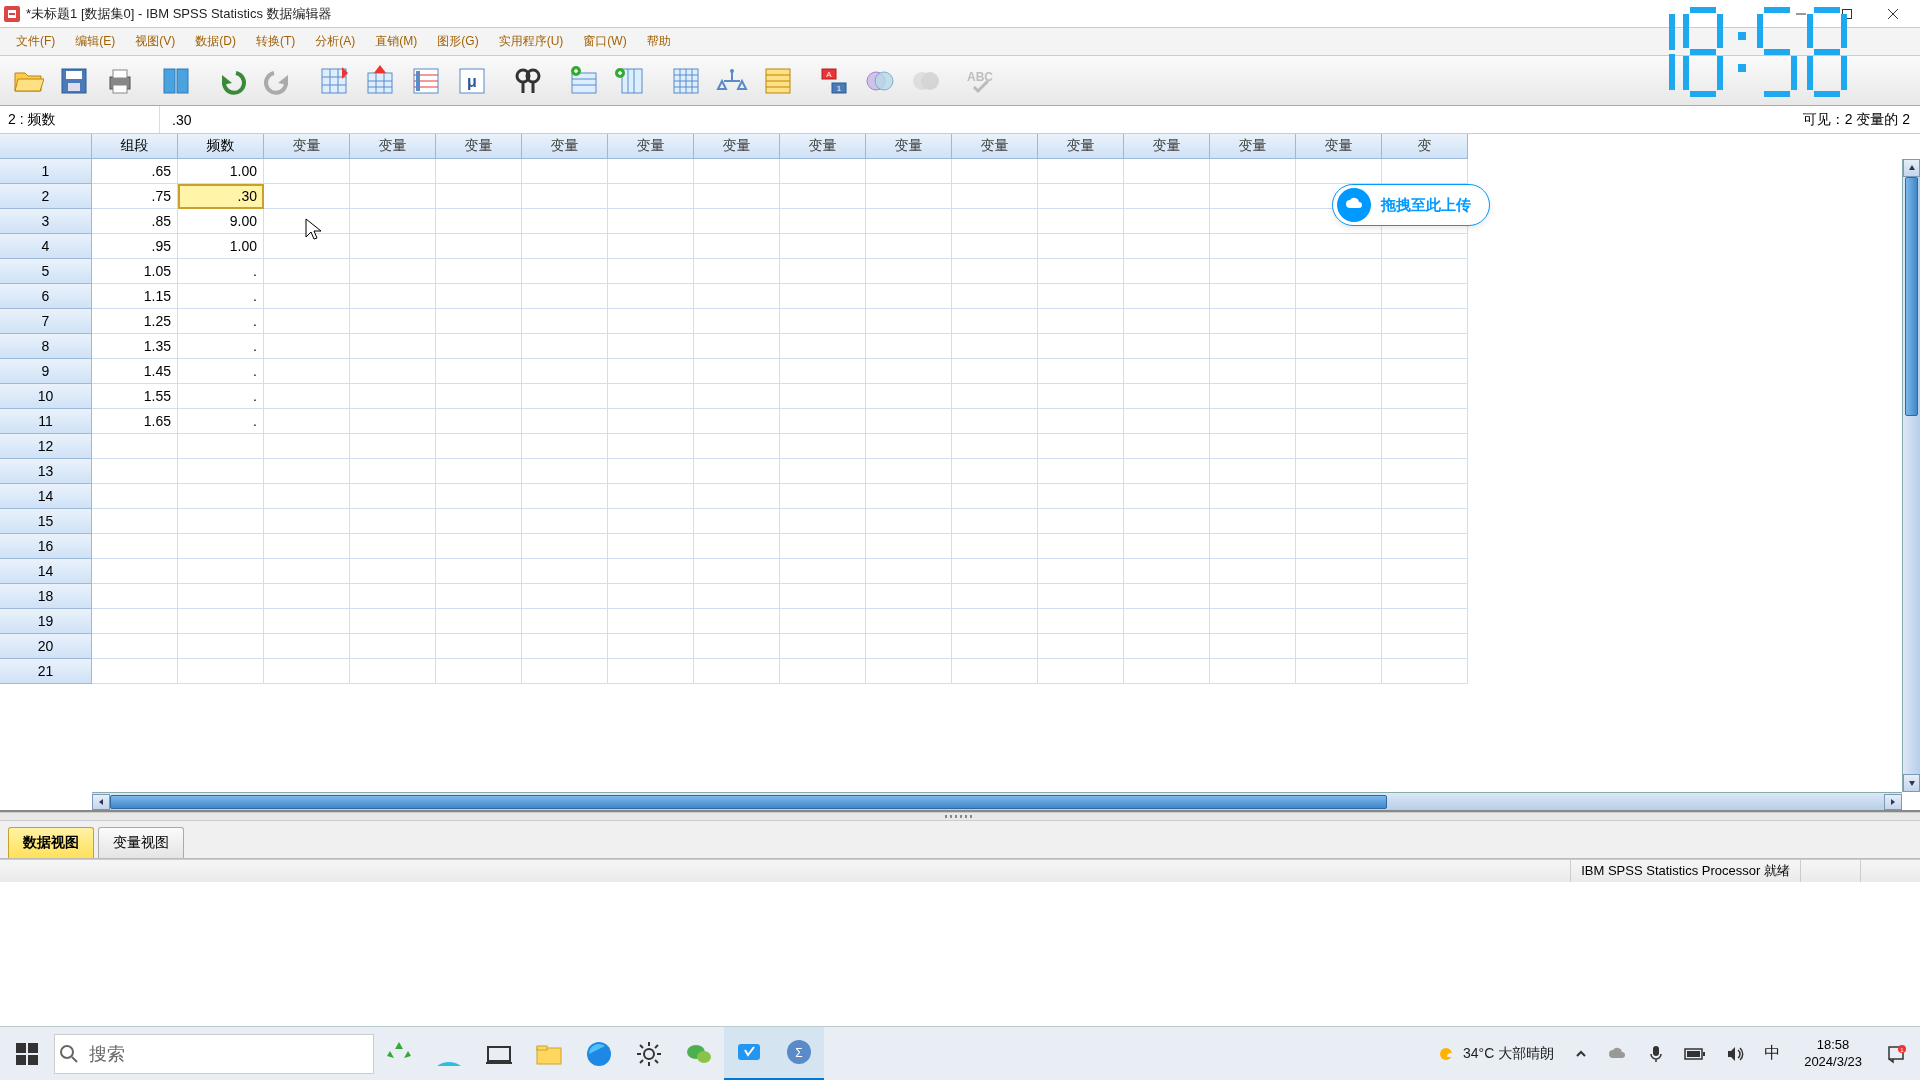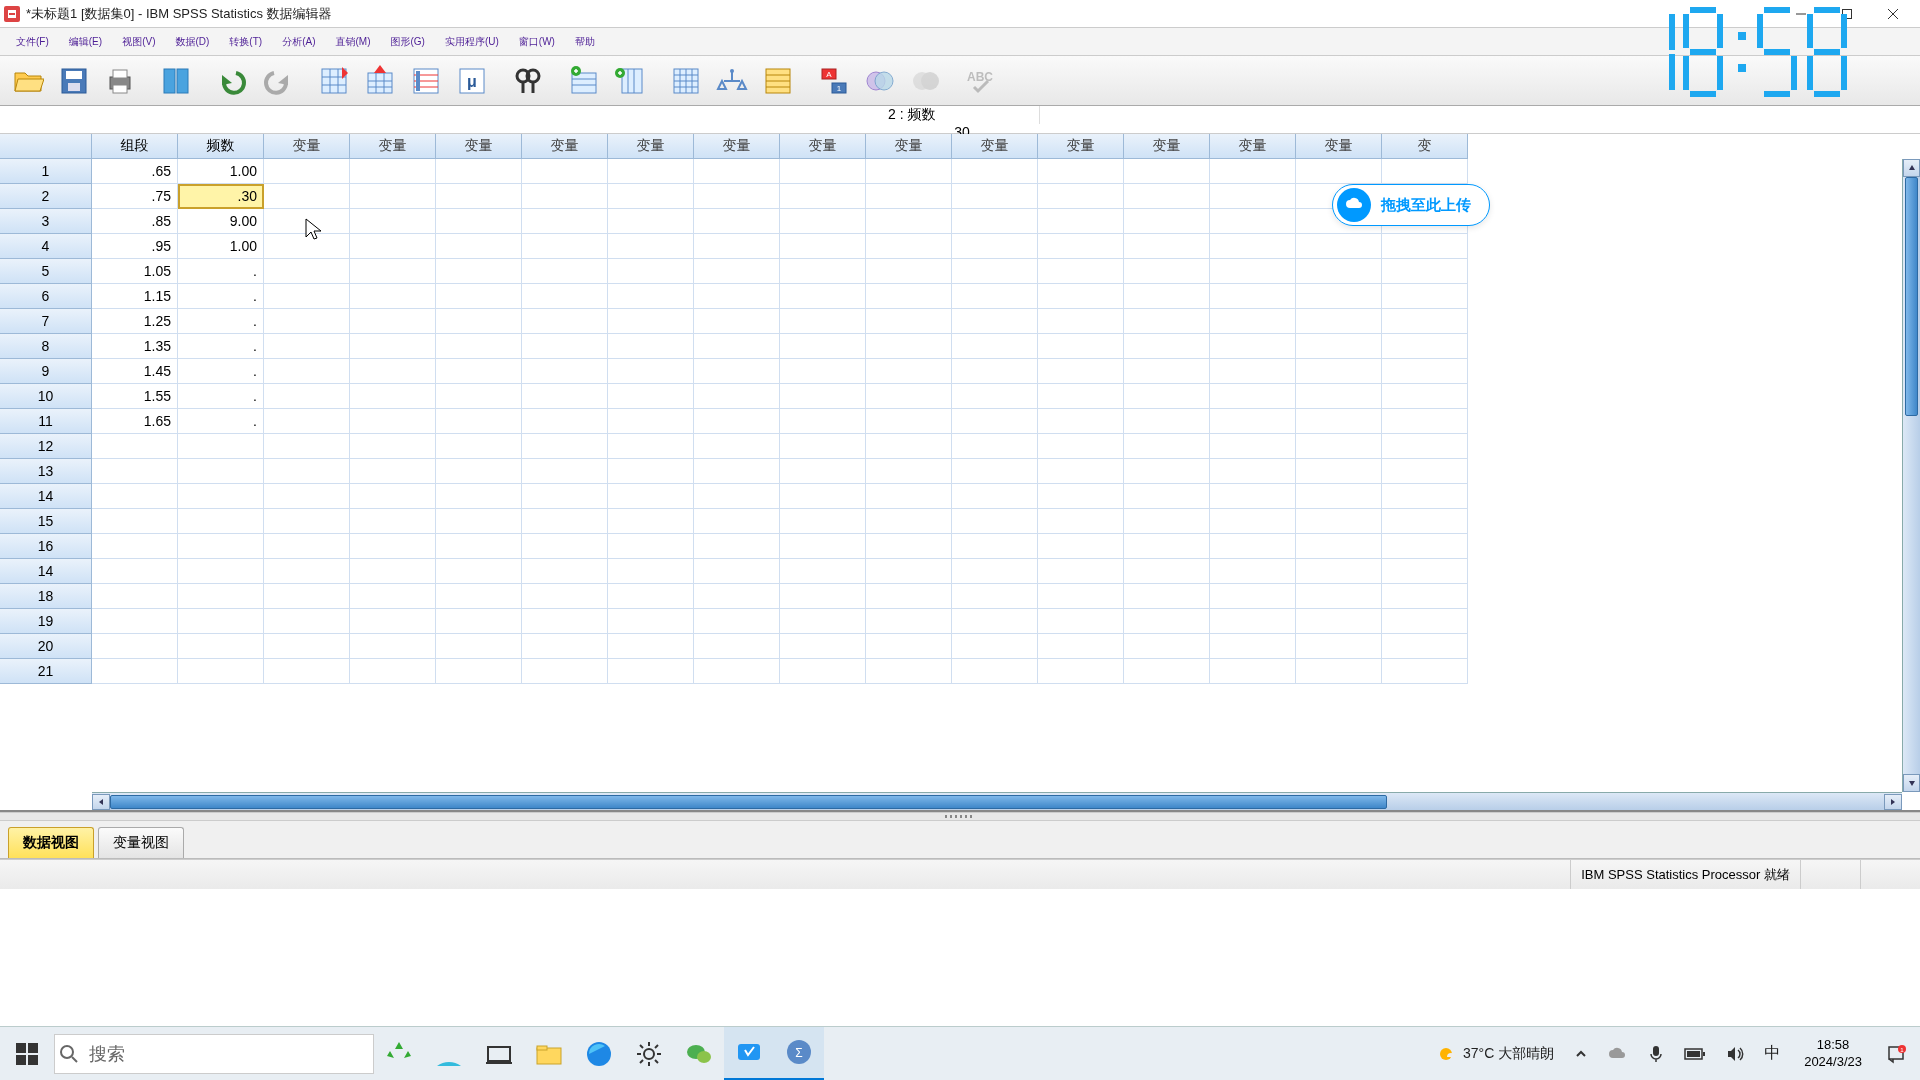--- a/index.html
+++ b/index.html
@@ -13,30 +13,30 @@
 .titlebar .winbtns { margin-left: auto; display: flex; }
 .titlebar .winbtn { width: 46px; height: 26px; display: flex; align-items: center; justify-content: center; }
 .titlebar .winbtn svg { width: 12px; height: 12px; }
 
 
 .clock { position: absolute; right: 6px; top: 6px; font-family: "Segment7", monospace; color: #1ea8f0; font-size: 90px; line-height: 1; font-weight: 300; letter-spacing: 6px; pointer-events: none; z-index: 100; }
 .clock svg { height: 92px; }
 
 
 .menubar { height: 28px; background: #f4f4f4; display: flex; align-items: center; padding: 0 6px; border-bottom: 1px solid #ccc; }
-.menuitem { padding: 2px 10px; font-size: 10px; color: #4c1d95; }
+.menuitem { padding: 2px 10px; font-size: 12px; color: #a16207; }
 
 
 .toolbar { height: 50px; background: linear-gradient(#fafafa, #e8e8e8); border-bottom: 1px solid #aaa; display: flex; align-items: center; padding: 0 6px; gap: 2px; }
 .tbtn { width: 44px; height: 40px; border: 1px solid transparent; display: flex; align-items: center; justify-content: center; border-radius: 3px; }
 .tbtn svg { width: 32px; height: 32px; }
 .tsep { width: 8px; }
 
 
-.refbar { height: 28px; background: #fff; border-bottom: 1px solid #ccc; display: flex; align-items: center; font-size: 14px; flex-direction: column; }
+.refbar { height: 28px; background: #fff; border-bottom: 1px solid #ccc; display: flex; align-items: center; font-size: 14px; }
 .refbar .cellref { width: 160px; padding: 0 8px; border-right: 1px solid #ddd; height: 100%; display: flex; align-items: center; }
 .refbar .cellval { padding: 0 12px; flex: 1; }
 .refbar .visinfo { padding: 0 10px; }
 
 
 .gridwrap { position: relative; height: 678px; border-bottom: 2px solid #888; }
 .grid { display: grid; grid-template-columns: 92px repeat(16, 86px); }
 .colhdr, .rowhdr, .corner { background: linear-gradient(#eaf2fb, #cfe2f6); border-right: 1px solid #9db9d7; border-bottom: 1px solid #9db9d7; height: 25px; display: flex; align-items: center; justify-content: center; font-size: 14px; color: #444; }
 .colhdr { font-weight: normal; }
 .colhdr.named { color: #000; }
@@ -54,21 +54,21 @@
 
 .gripper { height: 9px; background:#e8e8e8; border-top:1px solid #ccc; border-bottom:1px solid #ccc; display:flex; justify-content:center; align-items:center;}
 .gripper .dots { width:30px; height:3px; background: repeating-linear-gradient(90deg,#888 0 2px,transparent 2px 5px); }
 
 
 .viewtabs { height: 38px; background: #f0f0f0; display: flex; align-items: flex-end; padding: 6px 8px 0; gap: 4px; border-bottom: 1px solid #bbb; }
 .viewtab { padding: 6px 14px; font-size: 14px; background: linear-gradient(#fbfbfb,#e4e4e4); border:1px solid #aaa; border-bottom:none; border-radius: 3px 3px 0 0;}
 .viewtab.active { background: linear-gradient(#fff2a6,#ffe15a); font-weight: bold; border-color: #c9a02b;}
 
 
-.statusbar { height: 30px; background: linear-gradient(#f6f6f6,#eaeaea); border-top:1px solid #ccc; display:flex; align-items:center; font-size:13px; }
+.statusbar { height: 23px; background: linear-gradient(#f6f6f6,#eaeaea); border-top:1px solid #ccc; display:flex; align-items:center; font-size:13px; }
 .statusbar .spacer { flex:1; }
 .statusbar .stat { padding: 0 10px; border-left:1px solid #ccc; height:100%; display:flex; align-items:center; }
 
 
 .taskbar { position:absolute; bottom:0; left:0; right:0; height:54px; background:#e8eef3; border-top:1px solid #bcc; display:flex; align-items:center; }
 .taskbar .start { width:54px; height:54px; display:flex; align-items:center; justify-content:center; }
 .taskbar .search { width:320px; height:40px; background:#fff; border:1px solid #ccc; display:flex; align-items:center; padding:0 4px; gap:10px; font-size:18px; color:#666; }
 .taskbar .tbicon { width:50px; height:54px; display:flex; align-items:center; justify-content:center; }
 .taskbar .tbicon.active { border-bottom:3px solid #0078d7; background:rgba(0,120,215,0.08); }
 .taskbar .tray { margin-left:auto; display:flex; align-items:center; height:100%; gap:8px; padding-right:8px; }
@@ -840,21 +840,21 @@
         <text x="14" y="19" text-anchor="middle" font-size="12" fill="#fff">Σ</text>
       </svg>
     </div>
 
   <div class="tray">
     <div class="titem">
       <svg width="22" height="22" viewBox="0 0 22 22">
           <circle cx="9" cy="11" r="6" fill="#ffb300"></circle>
           <path d="M10 14a4 4 0 018 0z" fill="#eee"></path>
         </svg>
-      <span>37°C 大部晴朗</span>
+      <span>34°C 大部晴朗</span>
     </div>
     <div class="titem">
         <svg width="14" height="14" viewBox="0 0 14 14">
           <path d="M3 9l4-4 4 4" fill="none" stroke="#333" stroke-width="2"></path>
         </svg>
       </div>
     <div class="titem">
         <svg width="20" height="20" viewBox="0 0 20 20">
           <path d="M5 14a4 4 0 010-8 5 5 0 019 2 3 3 0 010 6H5z" fill="#999"></path>
         </svg>

